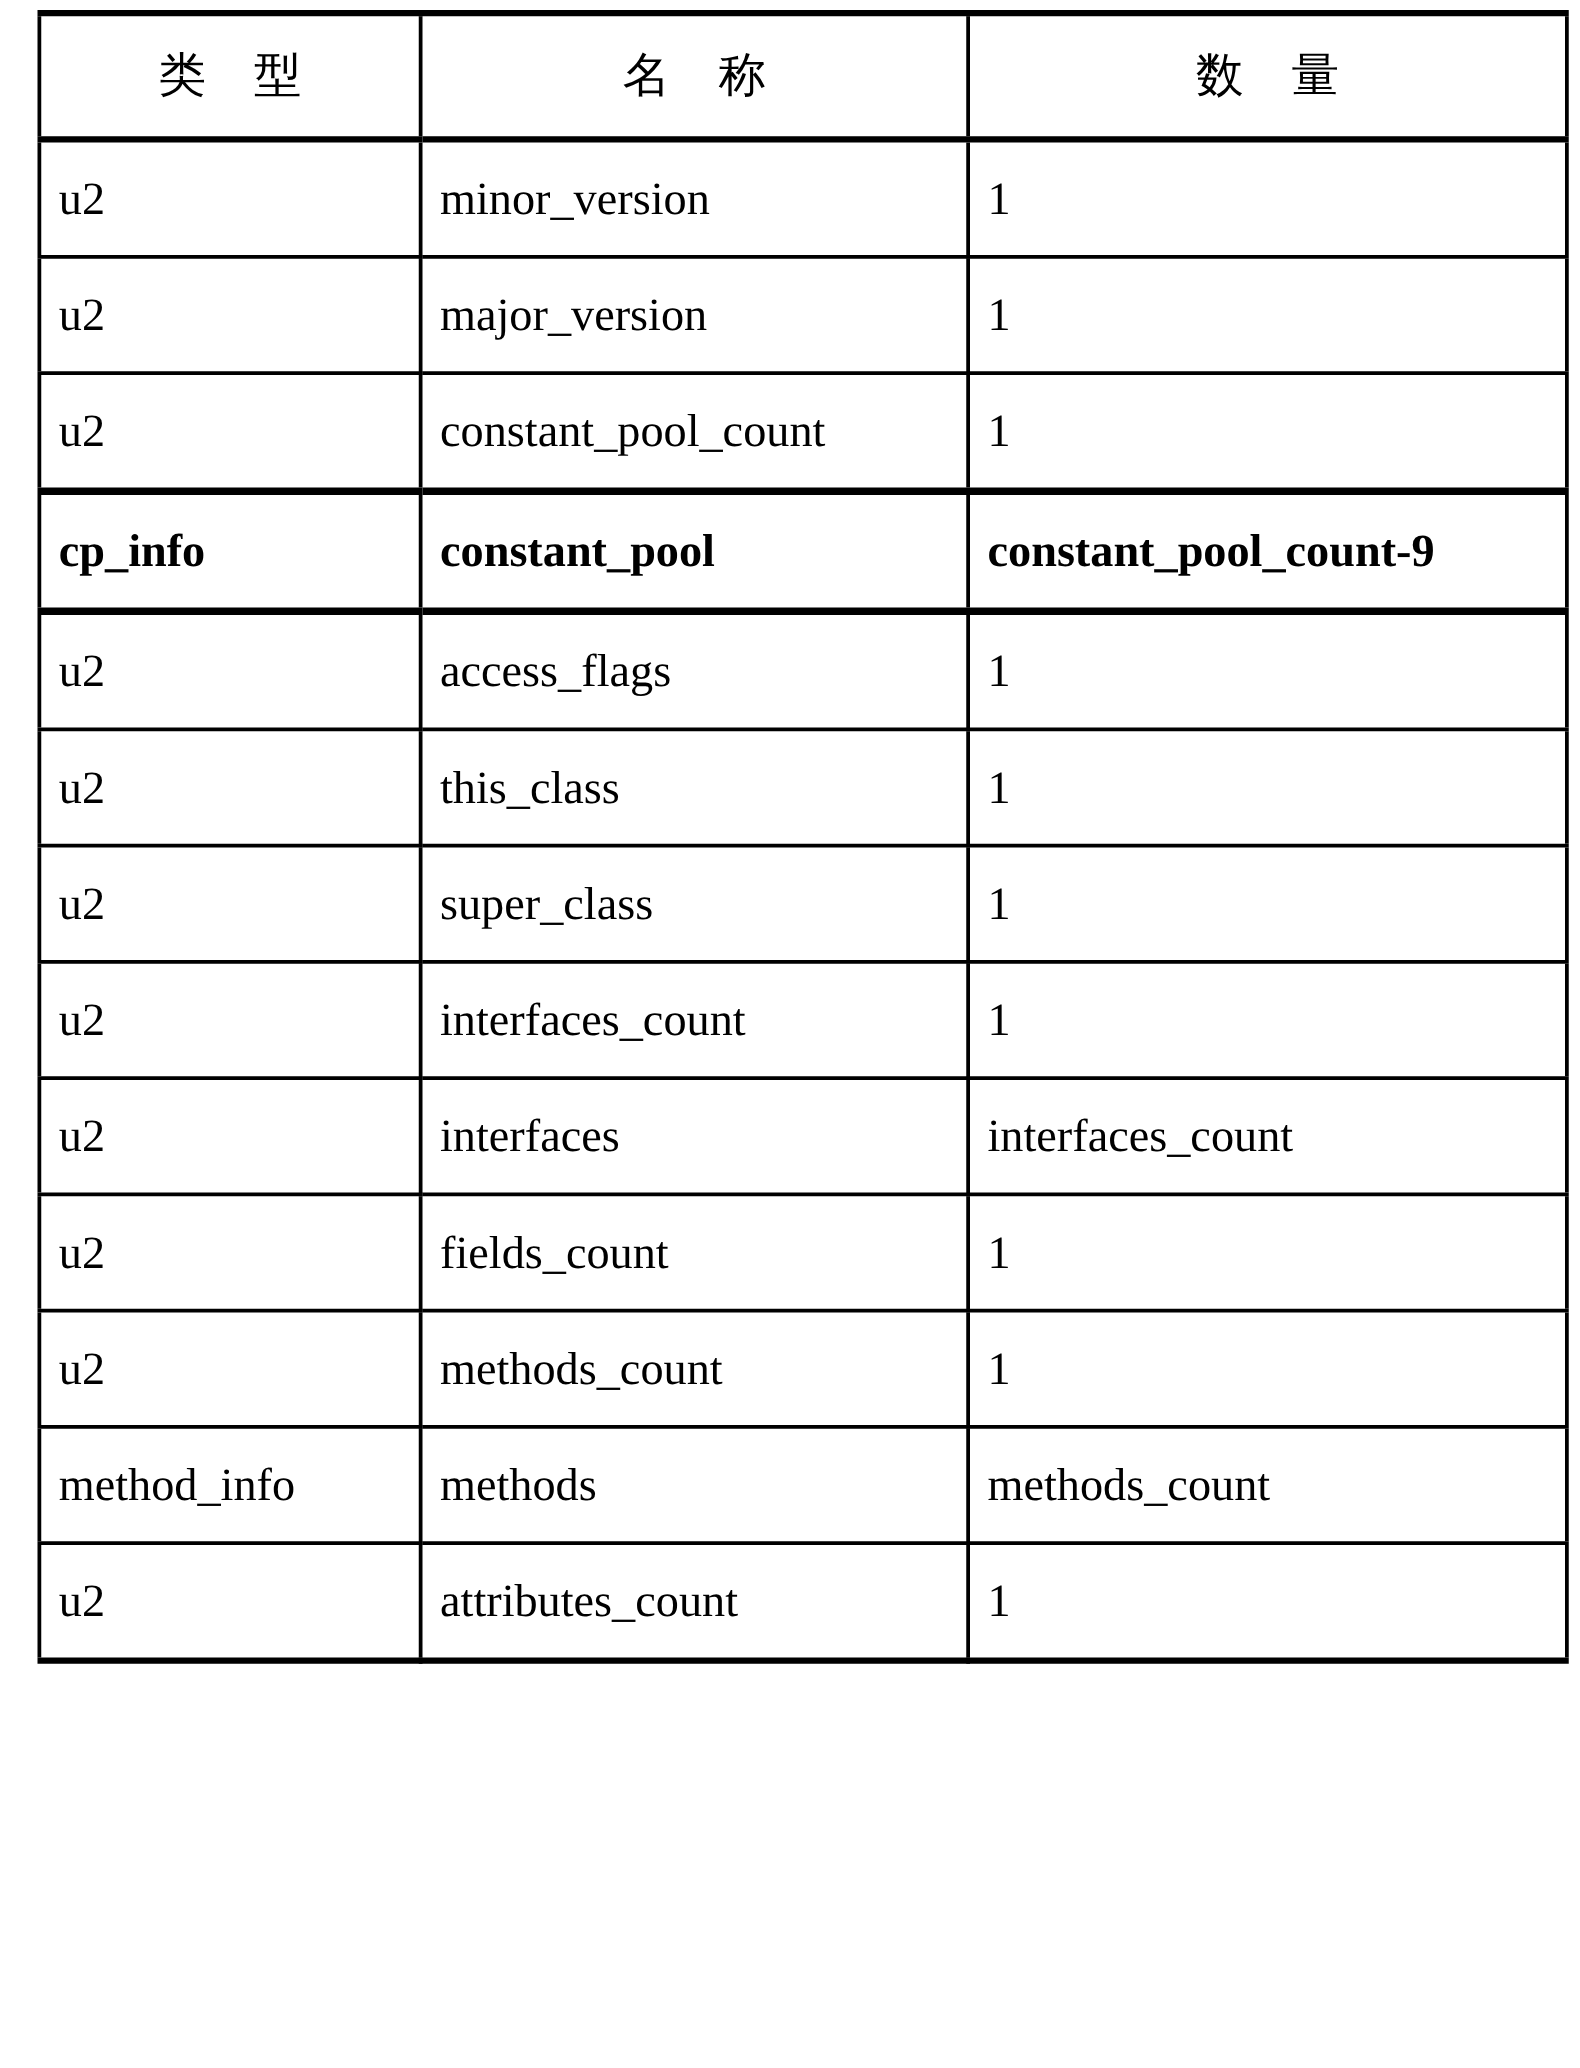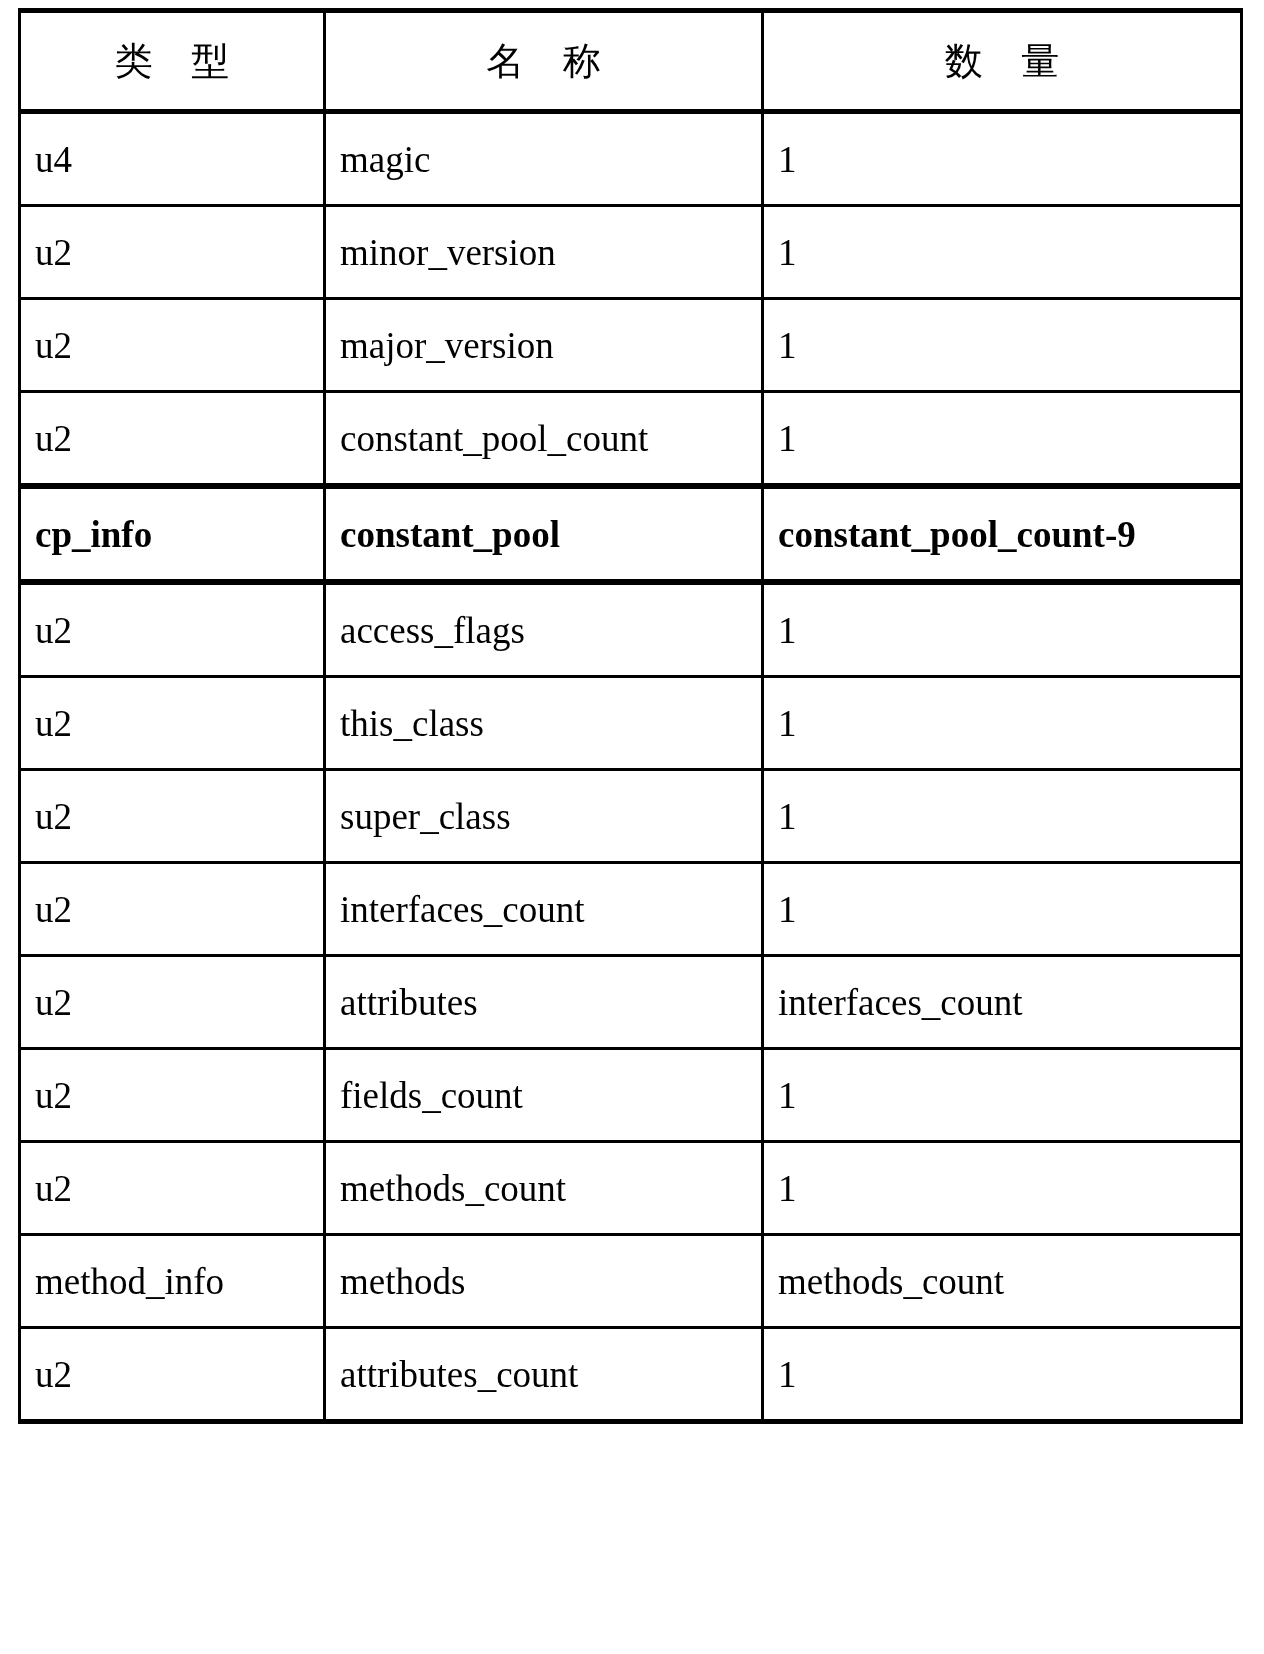--- a/index.html
+++ b/index.html
@@ -12,20 +12,21 @@
     height: 1654px;
     font-family: "Liberation Serif", "DejaVu Serif", serif;
     color: #000000;
   }
   .page {
     position: relative;
     width: 1068px;
     height: 1654px;
     box-sizing: border-box;
     padding: 8px 10px 10px 18px;
+    margin-left: 12px;
   }
   table.class-file-table {
     width: 1222px;
     border-collapse: collapse;
     table-layout: fixed;
     border-top: 5px solid #000;
     border-bottom: 5px solid #000;
     border-left: 3px solid #000;
     border-right: 3px solid #000;
   }
@@ -89,31 +90,20 @@
     <thead>
       <tr>
         <th>类 型</th>
         <th>名 称</th>
         <th>数 量</th>
       </tr>
     </thead>
     <tbody>
       <tr>
         <td>
-            <span class="cell-pad">u4</span>
-          </td>
-        <td>
-            <span class="cell-pad">magic</span>
-          </td>
-        <td>
-            <span class="cell-pad">1</span>
-          </td>
-      </tr>
-      <tr>
-        <td>
             <span class="cell-pad">u2</span>
           </td>
         <td>
             <span class="cell-pad">minor_version</span>
           </td>
         <td>
             <span class="cell-pad">1</span>
           </td>
       </tr>
       <tr>
@@ -191,21 +181,21 @@
           </td>
         <td>
             <span class="cell-pad">1</span>
           </td>
       </tr>
       <tr>
         <td>
             <span class="cell-pad">u2</span>
           </td>
         <td>
-            <span class="cell-pad">attributes</span>
+            <span class="cell-pad">interfaces</span>
           </td>
         <td>
             <span class="cell-pad">interfaces_count</span>
           </td>
       </tr>
       <tr>
         <td>
             <span class="cell-pad">u2</span>
           </td>
         <td>

